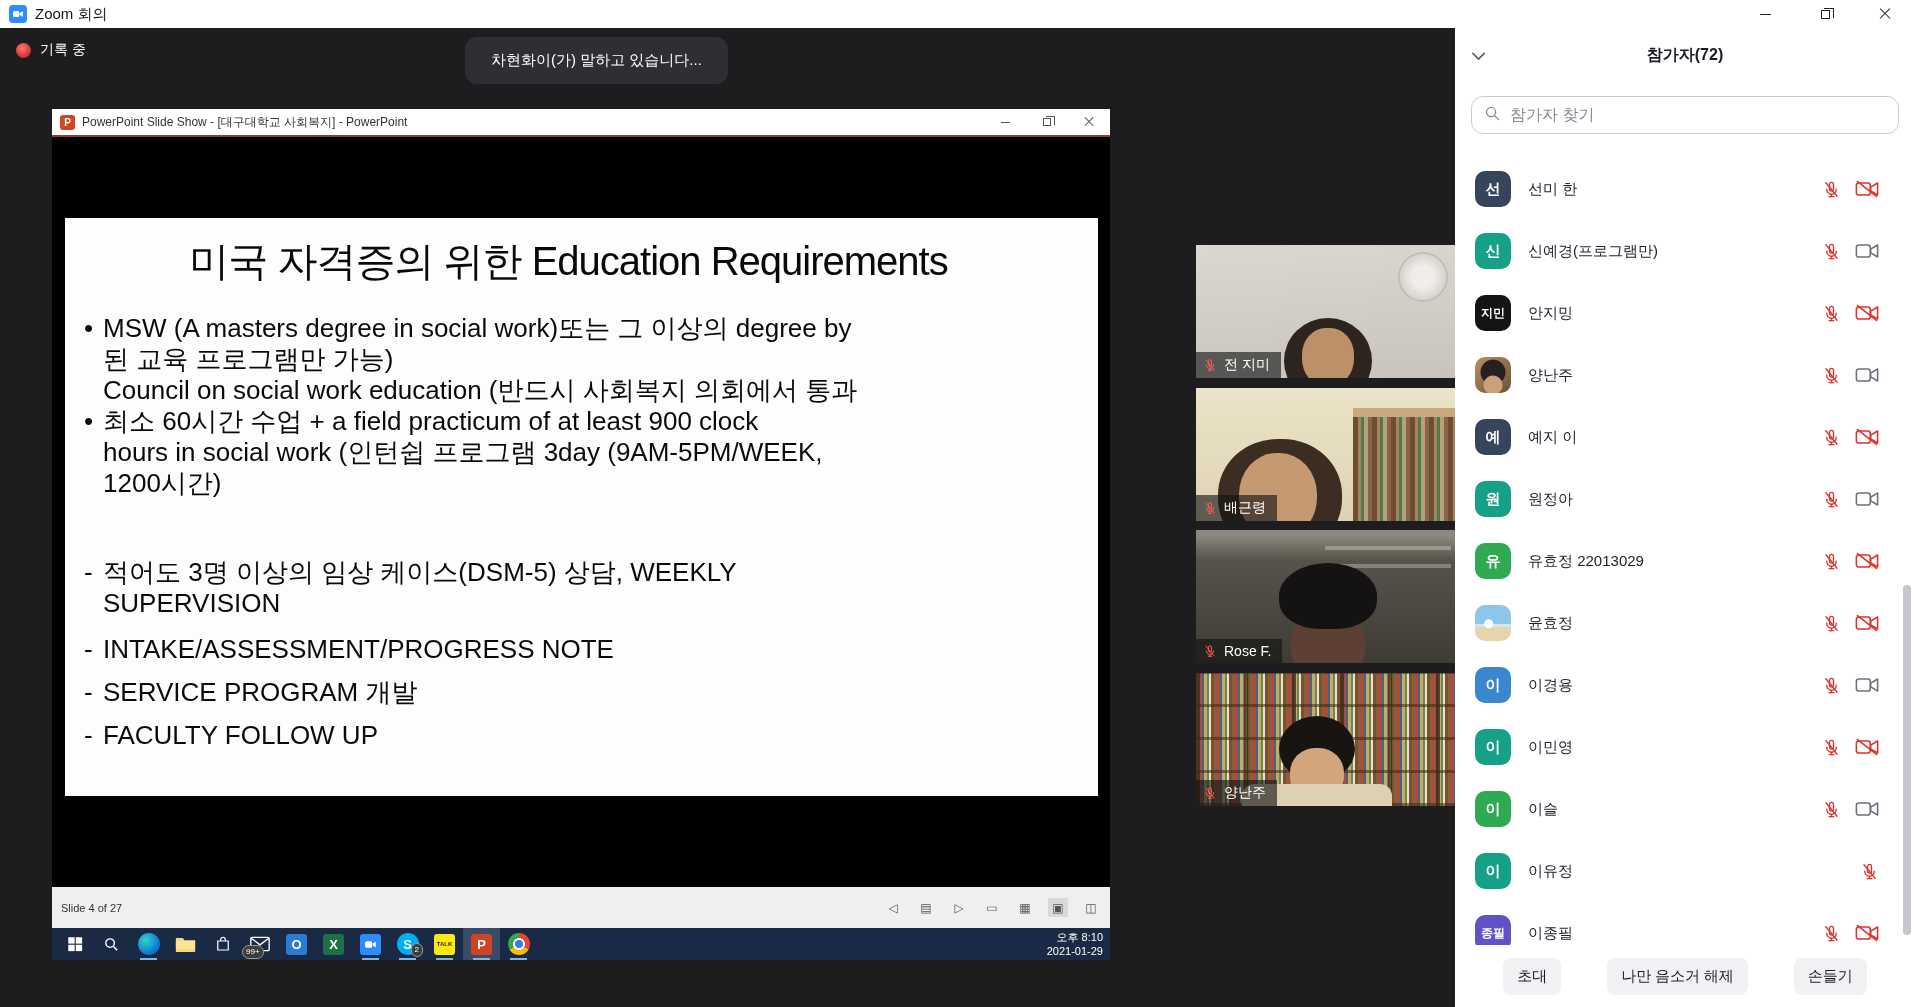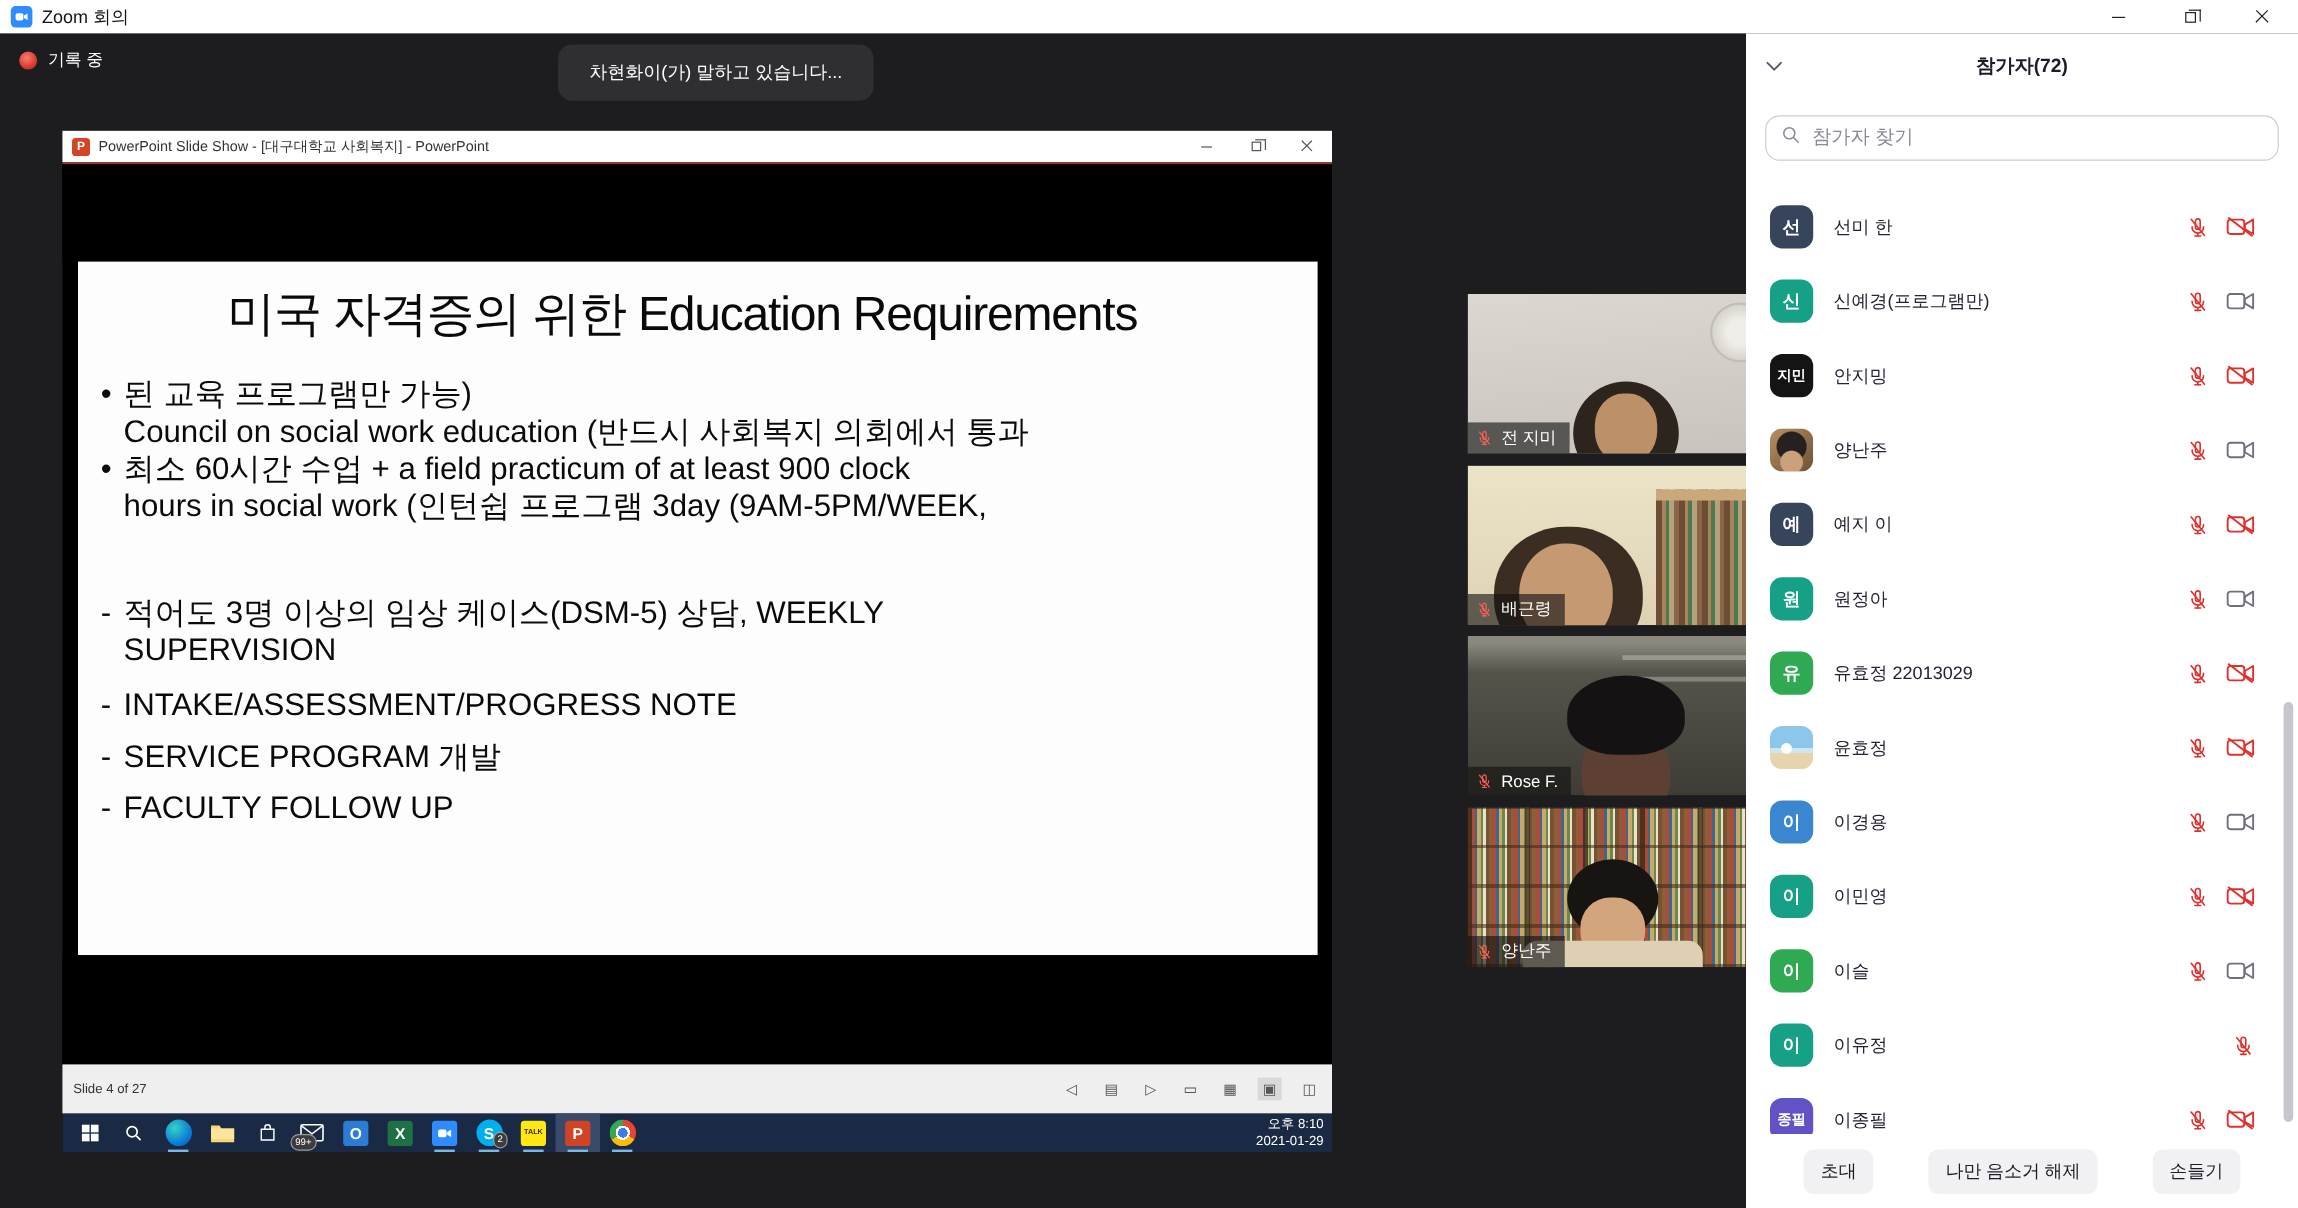--- a/index.html
+++ b/index.html
@@ -56,21 +56,21 @@
   .ppt-taskbar{height:32px;background:#1b2a44;display:flex;align-items:center;padding-left:4px;position:relative}
   .tb-slot{width:37px;height:32px;display:flex;align-items:center;justify-content:center;position:relative;cursor:pointer}
   .tb-slot.active{background:#3a4a6b}
   .tb-slot.open::after{content:"";position:absolute;bottom:0;left:10px;right:10px;height:2px;background:#7ab8e8}
   .tb-letter{width:21px;height:21px;border-radius:3px;display:flex;align-items:center;justify-content:center;color:#fff;font-size:13px;font-weight:bold}
   .tb-circle{width:22px;height:22px;border-radius:50%;display:flex;align-items:center;justify-content:center;color:#fff;font-size:13px;font-weight:bold}
   .tb-badge{position:absolute;right:3px;bottom:3px;background:#3c3c3c;color:#fff;font-size:8px;line-height:1;border-radius:8px;padding:2px 3px;border:1px solid #9a9a9a}
   .tb-badge.bl{right:auto;left:1px;bottom:1px}
   .clock{position:absolute;right:7px;top:2px;text-align:right;color:#fff;font-size:11px;line-height:14px}
   
-  .vt{position:absolute;left:1223px;width:263px;height:133px;background:#101010;overflow:hidden}
+  .vt{position:absolute;left:1196px;width:263px;height:133px;background:#101010;overflow:hidden}
   .vt i{position:absolute;display:block}
   .vt-label{position:absolute;left:0;bottom:0;background:rgba(18,18,18,.62);color:#fff;font-size:14px;padding:4px 11px 4px 7px;display:flex;align-items:center;gap:7px;z-index:3}
   .vt0 .bg{inset:0;background:linear-gradient(175deg,#dcd8d1,#c8c3bc)}
   .vt0 .fan{right:13px;top:9px;width:46px;height:46px;border-radius:50%;background:radial-gradient(circle,#f0eeea 0 32%,#d4d0c9 75%);box-shadow:0 0 0 2px #c2beb6}
   .vt0 .hair{left:50%;bottom:-26px;transform:translateX(-50%);width:88px;height:86px;border-radius:50%;background:#2d241d}
   .vt0 .face{left:50%;bottom:-8px;transform:translateX(-50%);width:52px;height:58px;border-radius:46%;background:#bd9168}
   .vt1 .bg{inset:0;background:linear-gradient(180deg,#ece4c8,#ded2b4)}
   .vt1 .shelf{right:0;top:20px;bottom:0;width:106px;background:repeating-linear-gradient(90deg,#6d4e33 0 5px,#a8835c 5px 8px,#4e7a4e 8px 11px,#b4a27e 11px 15px,#8a6647 15px 19px);box-shadow:inset 0 9px 0 #caa87c}
   .vt1 .hair{left:32%;bottom:-34px;transform:translateX(-50%);width:124px;height:116px;border-radius:48%;background:#3c2d22}
   .vt1 .face{left:31%;bottom:-18px;transform:translateX(-50%);width:78px;height:86px;border-radius:48%;background:#c59a72}
@@ -152,27 +152,28 @@
               <i></i>
             </span>
         </div>
       </div>
       <div class="ppt-red"></div>
       <div class="black-top"></div>
       <div class="slide">
         <div class="slide-title">미국 자격증의 위한 Education Requirements</div>
         <div id="slide-body">
             <div class="para">
-              <div class="pline"><span class="marker">•</span></div>
+              <div class="pline"><span class="marker">•</span><span>MSW (A masters degree in social work)또는 그 이상의 degree by</span></div>
               <div class="pline"><span>된 교육 프로그램만 가능)</span></div>
               <div class="pline"><span>Council on social work education (반드시 사회복지 의회에서 통과</span></div>
             </div>
             <div class="para">
               <div class="pline"><span class="marker">•</span><span>최소 60시간 수업 + a field practicum of at least 900 clock</span></div>
               <div class="pline"><span>hours in social work (인턴쉽 프로그램 3day (9AM-5PM/WEEK,</span></div>
+              <div class="pline"><span>1200시간)</span></div>
             </div>
             <div class="para">
               <div class="pline"><span class="marker">-</span><span>적어도 3명 이상의 임상 케이스(DSM-5) 상담, WEEKLY</span></div>
               <div class="pline"><span>SUPERVISION</span></div>
             </div>
             <div class="para">
               <div class="pline"><span class="marker">-</span><span>INTAKE/ASSESSMENT/PROGRESS NOTE</span></div>
             </div>
             <div class="para">
               <div class="pline"><span class="marker">-</span><span>SERVICE PROGRAM 개발</span></div>

